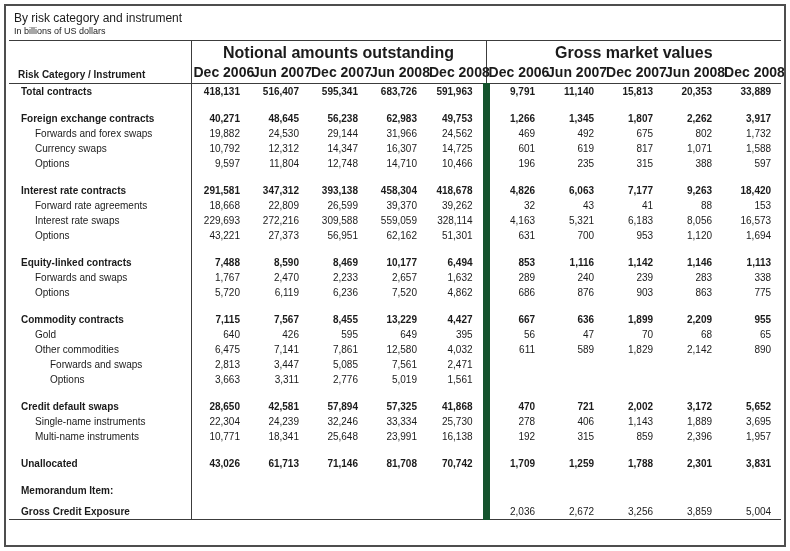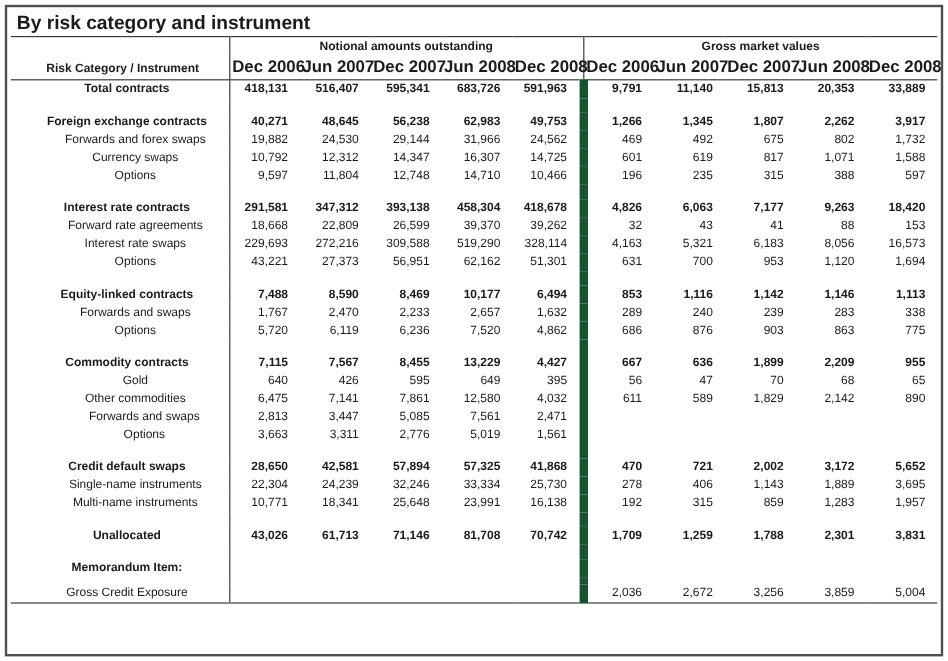--- a/index.html
+++ b/index.html
@@ -17,87 +17,88 @@
     overflow: hidden;
   }
   .title {
     font-size: 15px;
     font-weight: bold;
     letter-spacing: 0.2px;
     padding: 7px 8px 5px 8px;
     border-bottom: 1px solid #3c3c3c;
   }
   .subtitle {
-    font-size: 16px;
-    font-weight: bold;
+    font-size: 12px;
+    font-weight: normal;
     padding: 5px 8px 1px 8px;
   }
   .unit-note {
     font-size: 9px;
     padding: 0 8px 4px 8px;
   }
   table {
     border-collapse: collapse;
     table-layout: fixed;
     width: 772px;
     margin: 0 3px 0 3px;
     font-size: 10px;
     border-top: 1px solid #3c3c3c;
     border-bottom: 1px solid #3c3c3c;
   }
   col.c-label { width: 182px; }
   col.c-num { width: 59px; }
   thead th { font-weight: bold; }
   th.group-head {
     text-align: center;
-    font-size: 10px;
+    font-size: 16px;
     padding: 3px 0 1px 0;
   }
   th.date-head {
     text-align: center;
     font-size: 14px;
     padding: 1px 2px 3px 2px;
     white-space: nowrap;
     margin-left: 41px;
   }
   th.row-header {
-    text-align: center;
+    text-align: left;
     vertical-align: bottom;
     padding: 0 4px 3px 9px;
     font-size: 10px;
   }
   thead tr.dates th { border-bottom: 1px solid #3c3c3c; }
   thead th.row-header { border-bottom: 1px solid #3c3c3c; }
   .v-div { border-right: 1px solid #3c3c3c; }
   td.label {
-    text-align: center;
+    text-align: left;
     white-space: nowrap;
     overflow: hidden;
     border-right: 1px solid #3c3c3c;
     padding-top: 1px; padding-bottom: 1px;
   }
   td.num {
     text-align: right;
     padding: 1px 10px 1px 0;
     white-space: nowrap;
   }
   td.group-end { border-right: 7px solid #14532d; }
   tr.bold td { font-weight: bold; }
   tbody td { line-height: 13px; }
   tr.spacer td { height: 12px; line-height: 12px; }
   tr.spacer.small td { height: 6px; line-height: 6px; }
-  .indent-0 { padding-left: 12px; }
+  .indent-0 { padding-left: 12px; font-weight: bold; }
   .indent-1 { padding-left: 26px; }
   .indent-2 { padding-left: 41px; }
 </style>
 </head>
 <body>
 
 <div class="frame">
   <div class="subtitle">By risk category and instrument</div>
+  <div class="unit-note">In billions of US dollars</div>
 
   <table>
     <colgroup>
       <col class="c-label">
       <col class="c-num">
         <col class="c-num">
         <col class="c-num">
         <col class="c-num">
         <col class="c-num">
       <col class="c-num">
@@ -225,21 +226,21 @@
           <td class="num">43</td>
           <td class="num">41</td>
           <td class="num">88</td>
           <td class="num">153</td>
         </tr>
         <tr>
           <td class="label indent-1">Interest rate swaps</td>
           <td class="num">229,693</td>
           <td class="num">272,216</td>
           <td class="num">309,588</td>
-          <td class="num">519,290</td>
+          <td class="num">559,059</td>
           <td class="num group-end">328,114</td>
           <td class="num">4,163</td>
           <td class="num">5,321</td>
           <td class="num">6,183</td>
           <td class="num">8,056</td>
           <td class="num">16,573</td>
         </tr>
         <tr>
           <td class="label indent-1">Options</td>
           <td class="num">43,221</td>
@@ -401,21 +402,21 @@
         <tr>
           <td class="label indent-1">Multi-name instruments</td>
           <td class="num">10,771</td>
           <td class="num">18,341</td>
           <td class="num">25,648</td>
           <td class="num">23,991</td>
           <td class="num group-end">16,138</td>
           <td class="num">192</td>
           <td class="num">315</td>
           <td class="num">859</td>
-          <td class="num">1,283</td>
+          <td class="num">2,396</td>
           <td class="num">1,957</td>
         </tr>
         <tr class="spacer">
           <td class="label"></td>
           <td colspan="5" class="num group-end"></td>
           <td colspan="5" class="num"></td>
         </tr>
         <tr class="bold">
           <td class="label indent-0">Unallocated</td>
           <td class="num">43,026</td>

